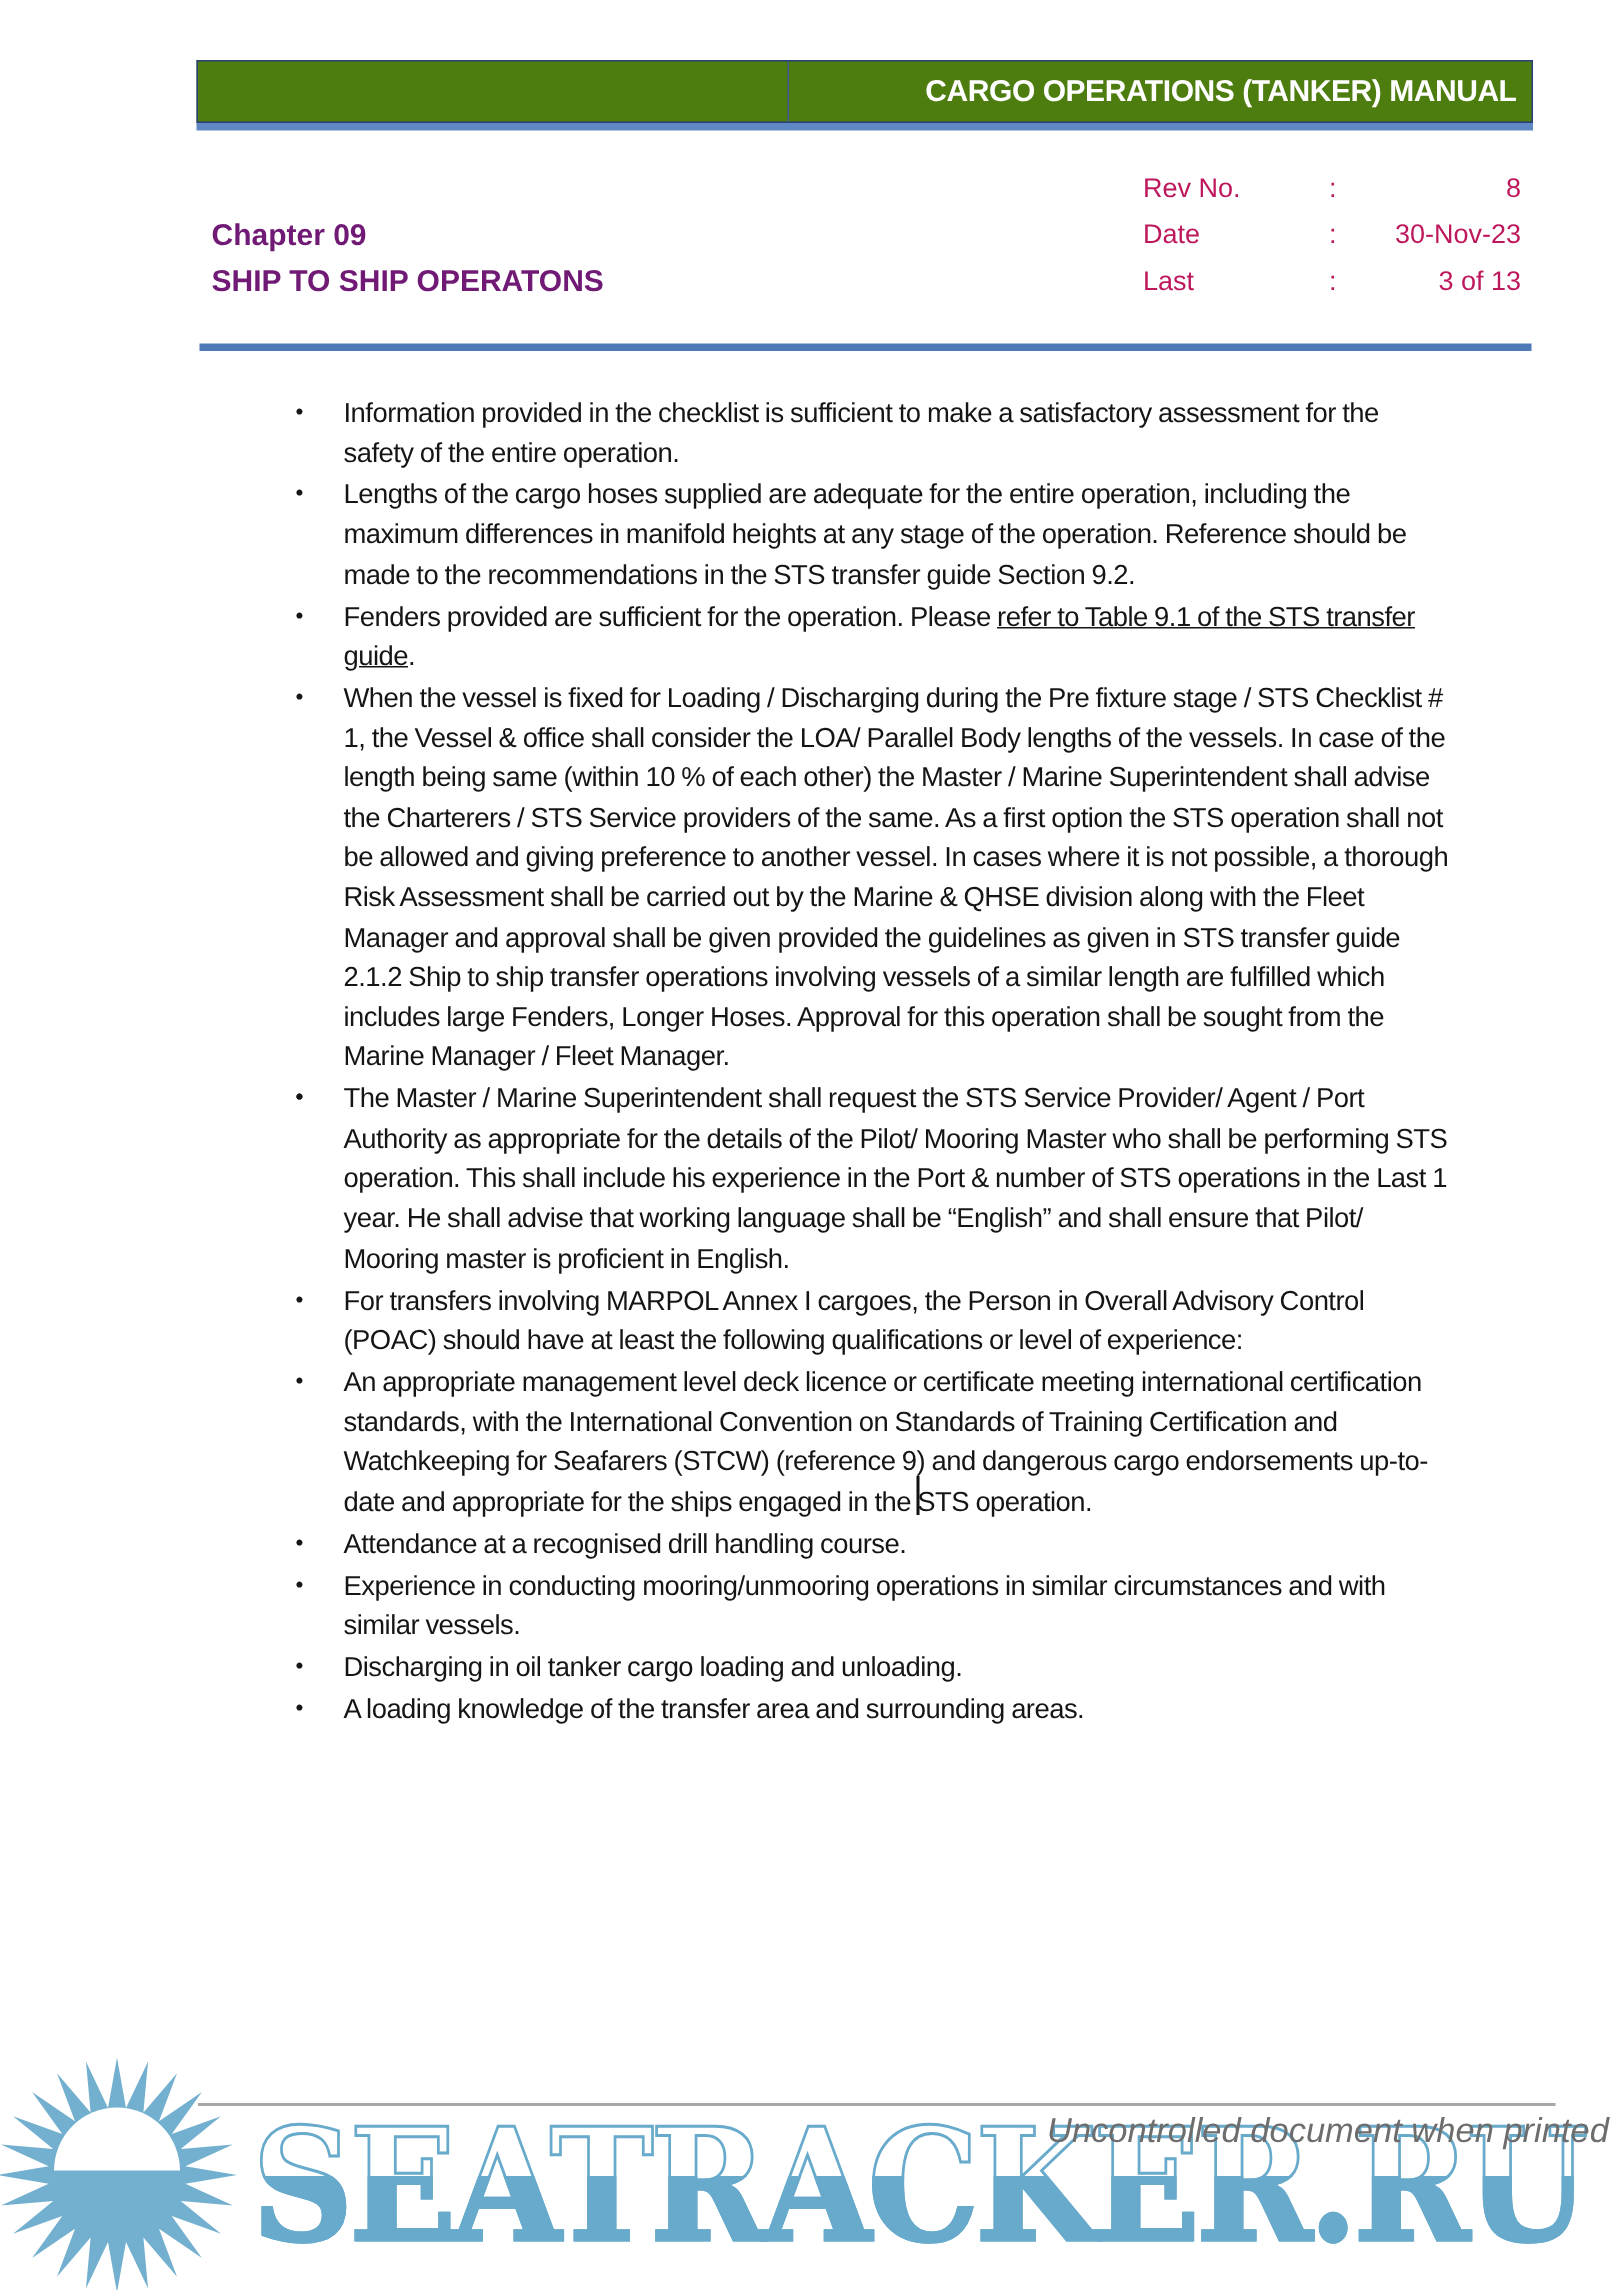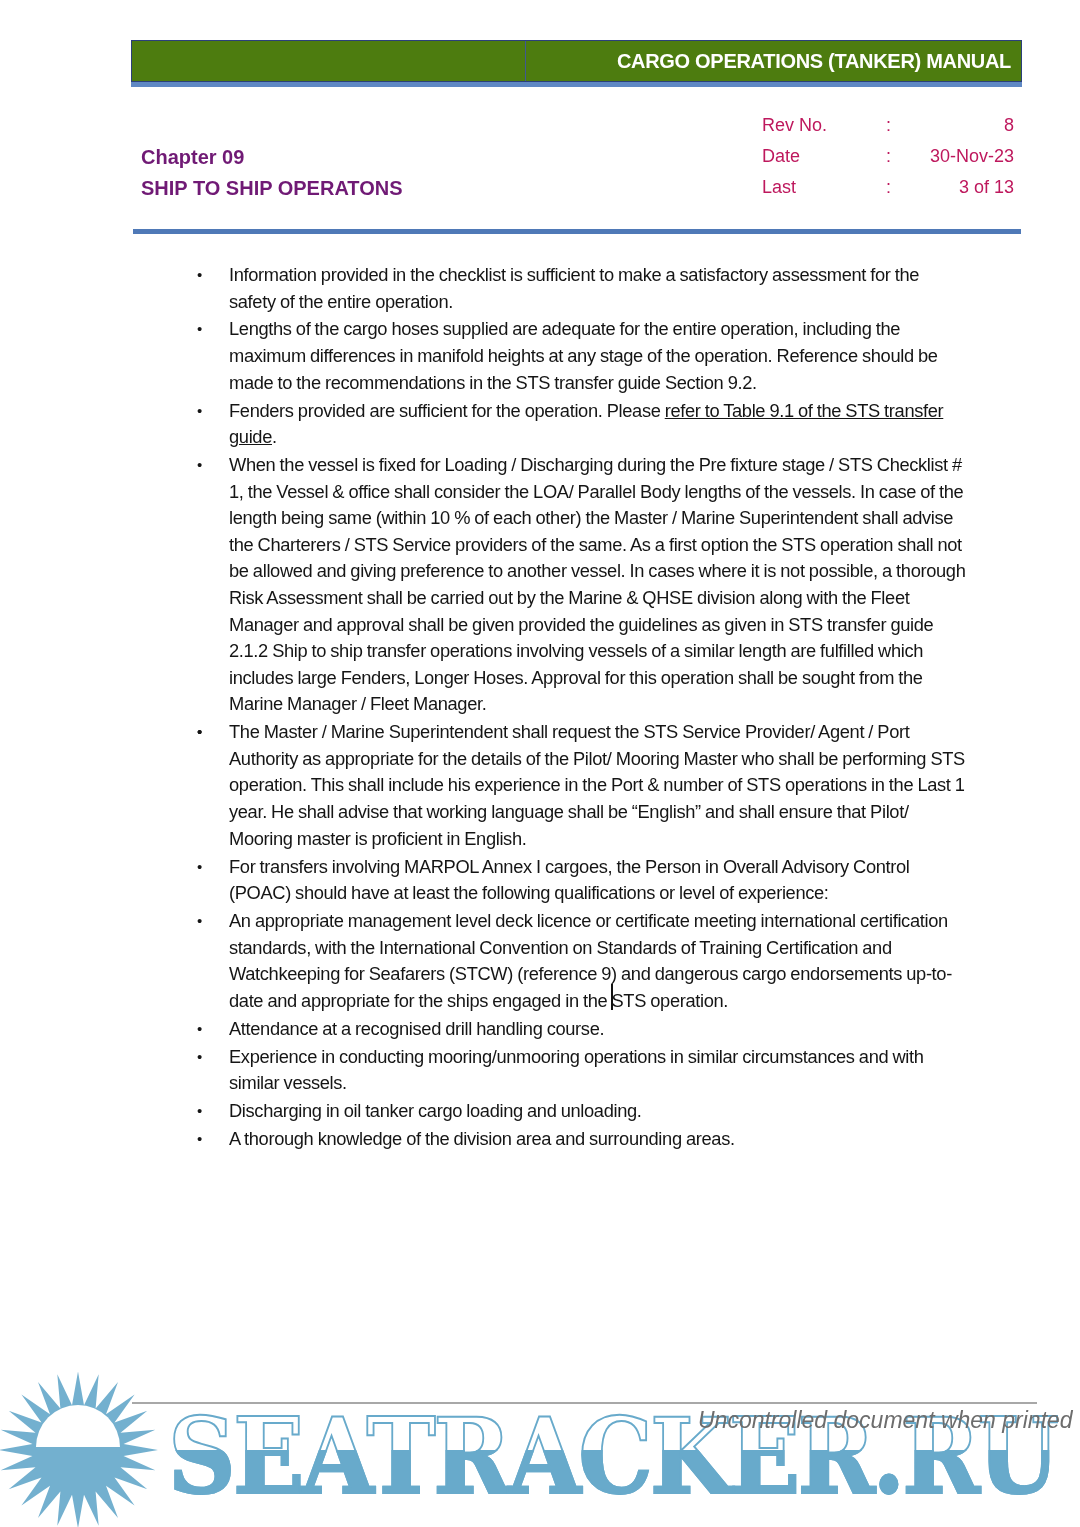--- a/index.html
+++ b/index.html
@@ -209,21 +209,21 @@
     <li><span class="bullet">•</span><span>Lengths of the cargo hoses supplied are adequate for the entire operation, including the maximum differences in manifold heights at any stage of the operation. Reference should be made to the recommendations in the STS transfer guide Section 9.2.</span></li>
     <li><span class="bullet">•</span><span>Fenders provided are sufficient for the operation. Please </span><span class="link">refer to Table 9.1 of the STS transfer guide</span><span>.</span></li>
     <li><span class="bullet">•</span><span>When the vessel is fixed for Loading / Discharging during the Pre fixture stage / STS Checklist # 1, the Vessel &amp; office shall consider the LOA/ Parallel Body lengths of the vessels. In case of the length being same (within 10 % of each other) the Master / Marine Superintendent shall advise the Charterers / STS Service providers of the same. As a first option the STS operation shall not be allowed and giving preference to another vessel. In cases where it is not possible, a thorough Risk Assessment shall be carried out by the Marine &amp; QHSE division along with the Fleet Manager and approval shall be given provided the guidelines as given in STS transfer guide 2.1.2 Ship to ship transfer operations involving vessels of a similar length are fulfilled which includes large Fenders, Longer Hoses. Approval for this operation shall be sought from the Marine Manager / Fleet Manager.</span></li>
     <li><span class="bullet">•</span></li>
     <li><span class="bullet">•</span><span>The Master / Marine Superintendent shall request the STS Service Provider/ Agent / Port Authority as appropriate for the details of the Pilot/ Mooring Master who shall be performing STS operation. This shall include his experience in the Port &amp; number of STS operations in the Last 1 year. He shall advise that working language shall be “English” and shall ensure that Pilot/ Mooring master is proficient in English.</span></li>
     <li><span class="bullet">•</span><span>For transfers involving MARPOL Annex I cargoes, the Person in Overall Advisory Control (POAC) should have at least the following qualifications or level of experience:</span></li>
     <li><span class="bullet">•</span><span>An appropriate management level deck licence or certificate meeting international certification standards, with the International Convention on Standards of Training Certification and Watchkeeping for Seafarers (STCW) (reference 9) and dangerous cargo endorsements up-to-date and appropriate for the ships engaged in the STS operation.</span></li>
     <li><span class="bullet">•</span><span>Attendance at a recognised drill handling course.</span></li>
     <li><span class="bullet">•</span><span>Experience in conducting mooring/unmooring operations in similar circumstances and with similar vessels.</span></li>
     <li><span class="bullet">•</span><span>Discharging in oil tanker cargo loading and unloading.</span></li>
-    <li><span class="bullet">•</span><span>A thorough knowledge of the division area and surrounding areas.</span></li>
+    <li><span class="bullet">•</span><span>A loading knowledge of the transfer area and surrounding areas.</span></li>
   </ul>
 </div>
 
 <div class="text-cursor"></div>
 
 <div class="footer-rule"></div>
 
 <svg class="watermark" viewBox="0 0 1080 159" preserveAspectRatio="none">
   <g id="sun-group">
       <polygon points="78.0,3.6 84.0,37.3 98.7,6.3 95.6,40.4 118.0,14.1 106.0,46.2 134.6,26.6 114.5,54.6 147.3,42.8 120.5,64.7 155.3,61.7 123.6,76.1 158.0,82.0 123.6,87.9 155.3,102.3 120.5,99.3 147.3,121.2 114.5,109.4 134.6,137.4 106.0,117.8 118.0,149.9 95.6,123.6 98.7,157.7 84.0,126.7 78.0,160.4 72.0,126.7 57.3,157.7 60.4,123.6 38.0,149.9 50.0,117.8 21.4,137.4 41.5,109.4 8.7,121.2 35.5,99.3 0.7,102.3 32.4,87.9 -2.0,82.0 32.4,76.1 0.7,61.7 35.5,64.7 8.7,42.8 41.5,54.6 21.4,26.6 50.0,46.2 38.0,14.1 60.4,40.4 57.3,6.3 72.0,37.3" fill="#68aacb"></polygon>

